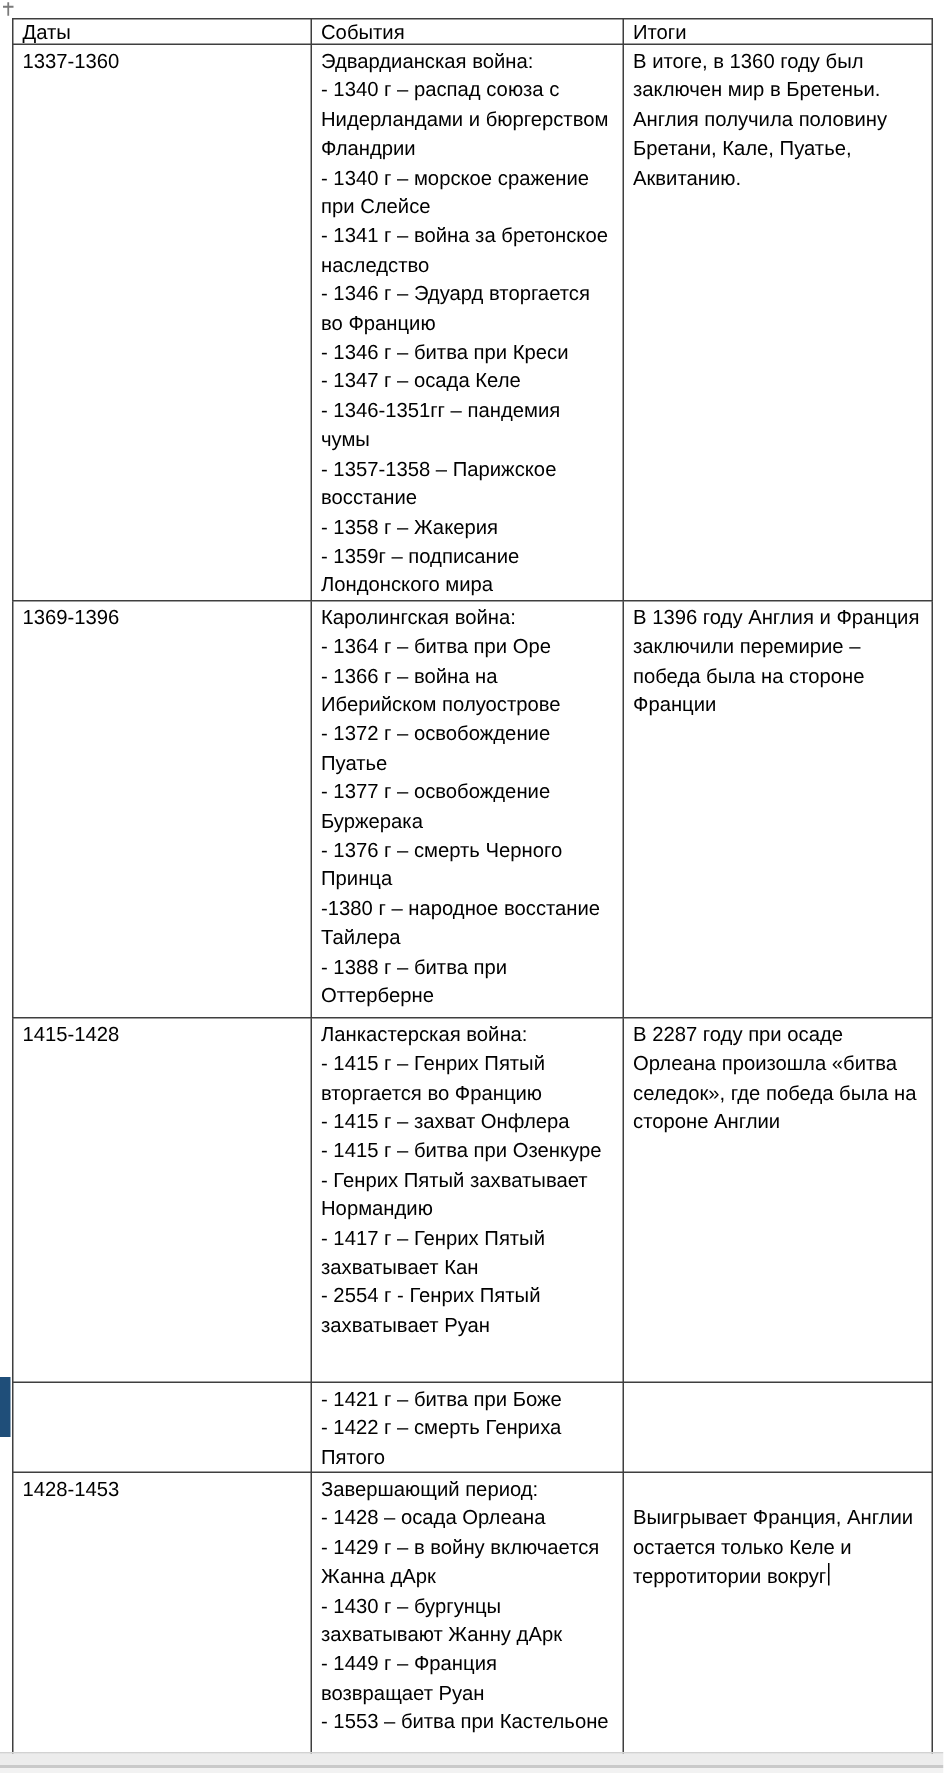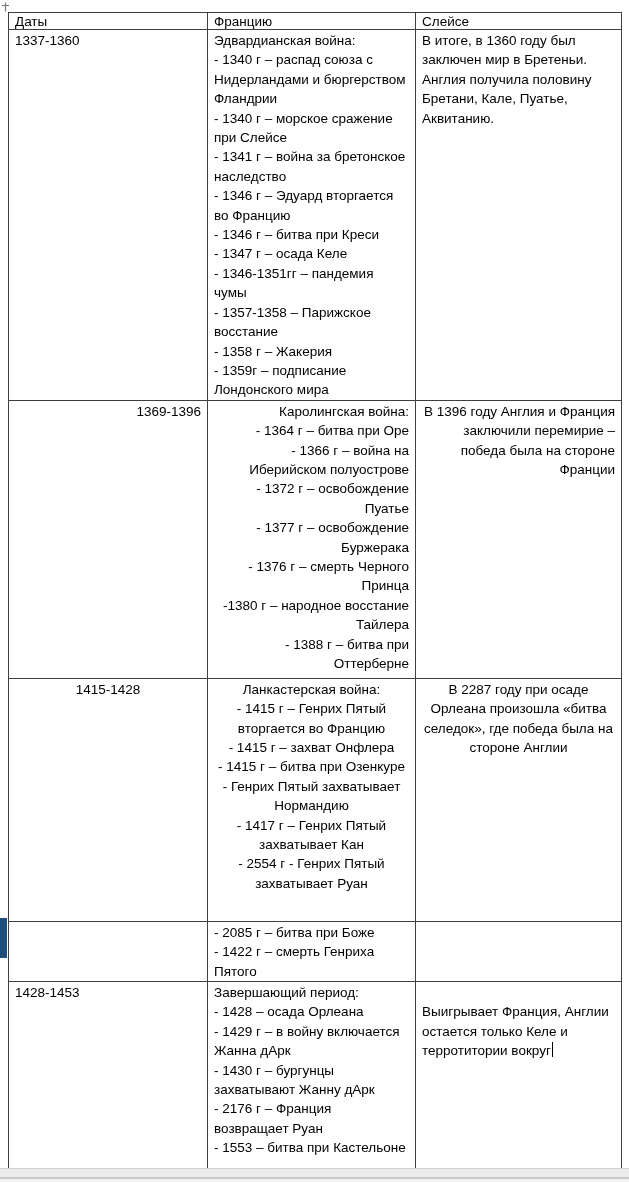--- a/index.html
+++ b/index.html
@@ -47,22 +47,22 @@
     padding: 1px 6px 0 6px;
     font-size: 13.5px;
     line-height: 19.4px;
     color: #000000;
     white-space: pre-line;
     overflow: hidden;
   }
   tr.hdr { height: 17px; }
   tr.hdr td { line-height: 15px; white-space: nowrap; }
   tr.r0 { height: 369px; }
-  tr.r1 { height: 278px; text-align: right; }
-  tr.r2 { height: 243px; text-align: center; }
+  tr.r1 { height: 278px; }
+  tr.r2 { height: 243px; }
   tr.r3 { height: 52px; }
   tr.r4 { height: 196px; }
   col.c1 { width: 199px; }
   col.c2 { width: 208px; }
   col.c3 { width: 206px; }
   .caret {
     display: inline-block;
     width: 1px;
     height: 15px;
     background: #000;
@@ -94,22 +94,22 @@
 
   <table class="doc-table">
     <colgroup>
       <col class="c1">
         <col class="c2">
         <col class="c3">
     </colgroup>
     <tbody>
       <tr class="hdr">
         <td>Даты</td>
-        <td>Францию</td>
-        <td>Слейсе</td>
+        <td>События</td>
+        <td>Итоги</td>
       </tr>
       <tr class="r0">
         <td>1337-1360</td>
         <td>Эдвардианская война:
 - 1340 г – распад союза с Нидерландами и бюргерством Фландрии
 - 1340 г – морское сражение при Слейсе
 - 1341 г – война за бретонское наследство
 - 1346 г – Эдуард вторгается во Францию
 - 1346 г – битва при Креси
 - 1347 г – осада Келе
@@ -137,31 +137,31 @@
 - 1415 г – Генрих Пятый вторгается во Францию
 - 1415 г – захват Онфлера
 - 1415 г – битва при Озенкуре
 - Генрих Пятый захватывает Нормандию
 - 1417 г – Генрих Пятый захватывает Кан
 - 2554 г - Генрих Пятый захватывает Руан</td>
         <td>В 2287 году при осаде Орлеана произошла «битва селедок», где победа была на стороне Англии</td>
       </tr>
       <tr class="r3">
         <td></td>
-        <td>- 2085 г – битва при Боже
+        <td>- 1421 г – битва при Боже
 - 1422 г – смерть Генриха Пятого</td>
         <td></td>
       </tr>
       <tr class="r4">
         <td>1428-1453</td>
         <td>Завершающий период:
 - 1428 – осада Орлеана
 - 1429 г – в войну включается Жанна дАрк
 - 1430 г – бургунцы захватывают Жанну дАрк
-- 2176 г – Франция возвращает Руан
+- 1449 г – Франция возвращает Руан
 - 1553 – битва при Кастельоне</td>
         <td>
           <span>Выигрывает Франция, Англии остается только Келе и терротитории вокруг</span><span class="caret"></span>
         </td>
       </tr>
     </tbody>
   </table>
 
   <div class="page-gap"></div>
 

